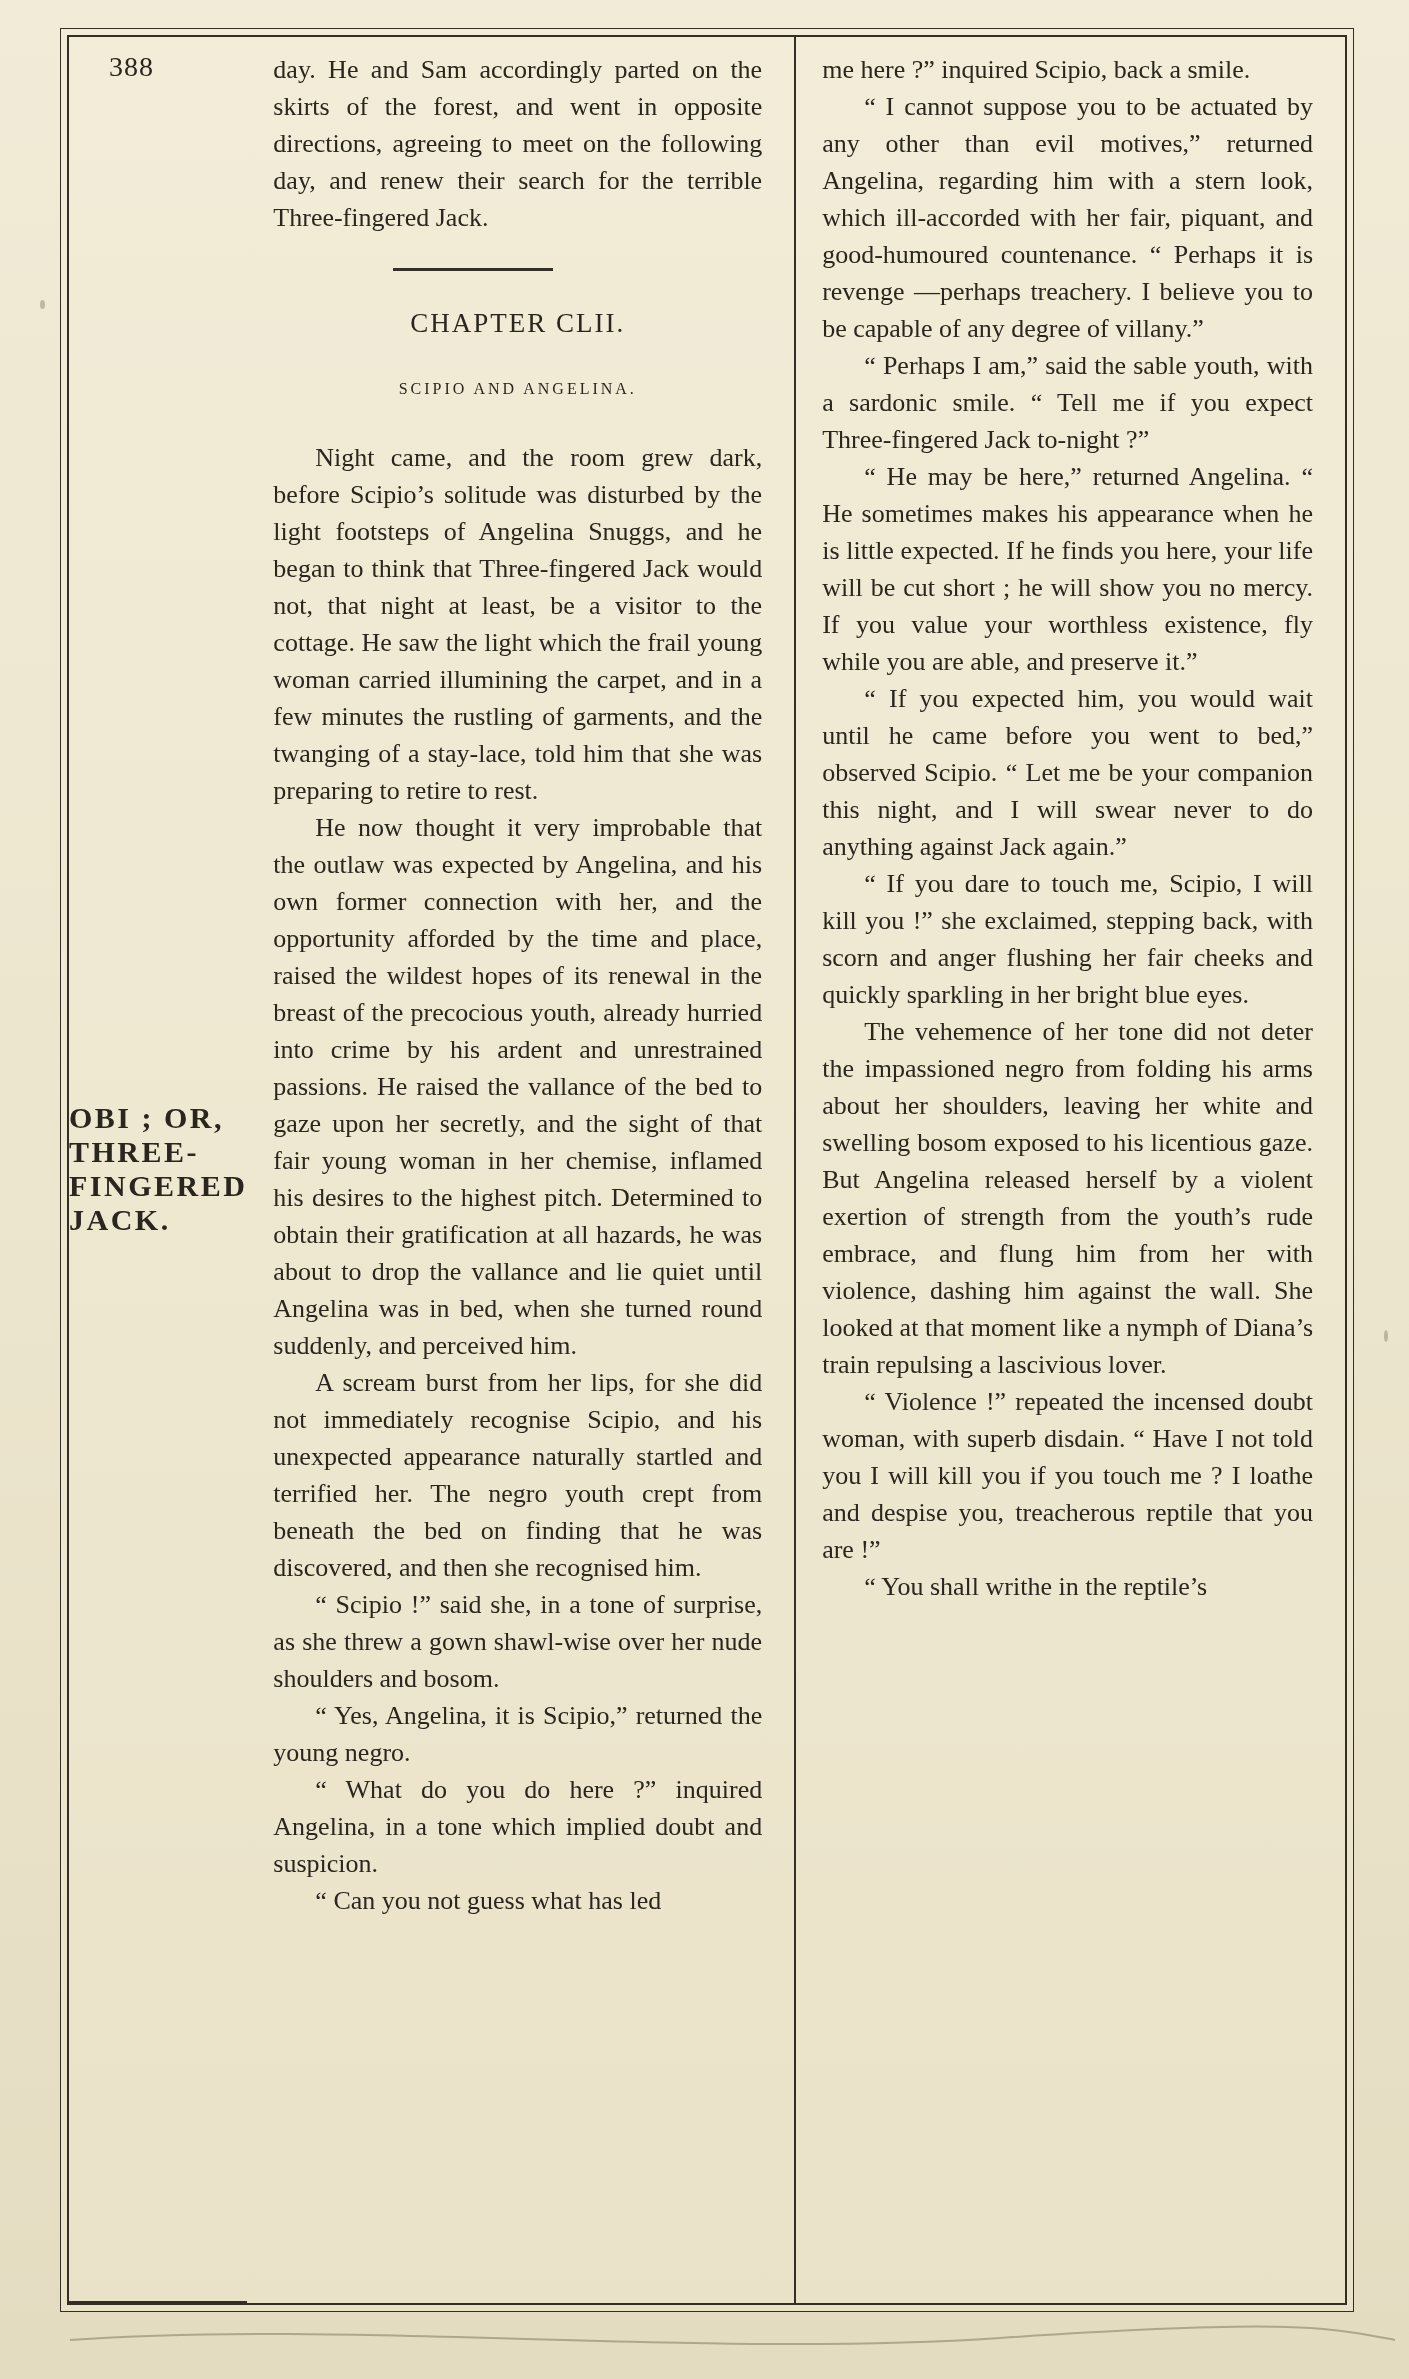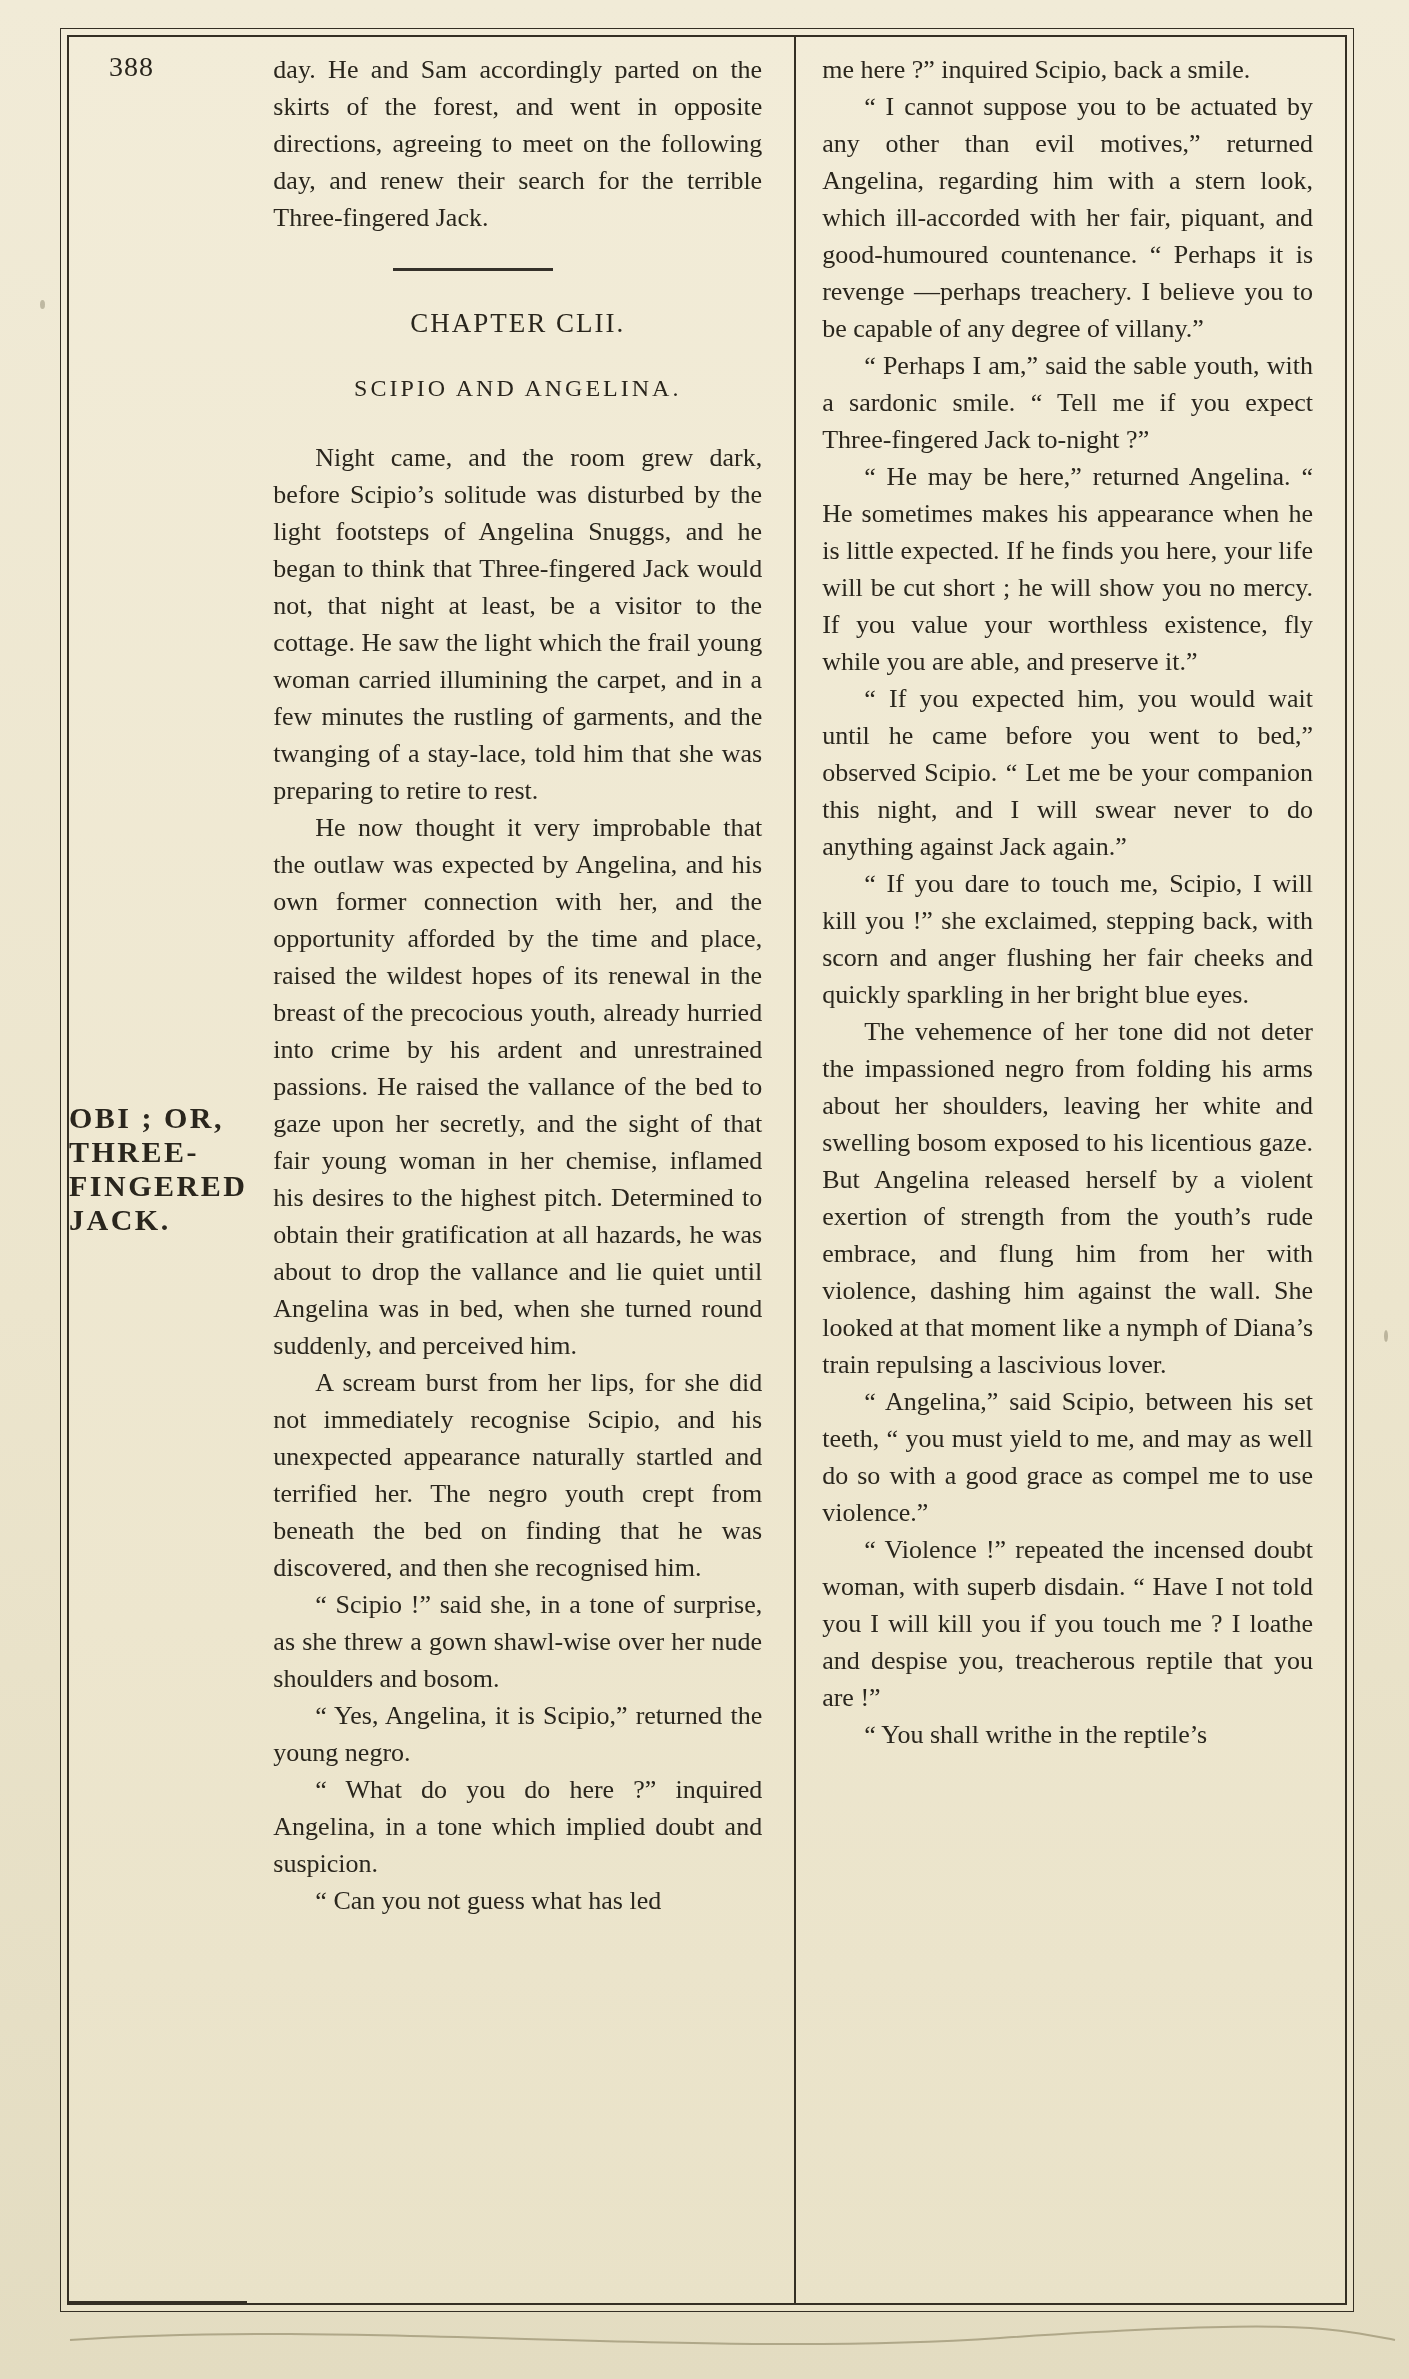--- a/index.html
+++ b/index.html
@@ -38,21 +38,21 @@
   .textblock.cont p:first-child { text-indent: 0; }
   .section-rule {
     width: 160px; height: 2.5px; background: #35312a;
     margin: 32px 0 34px 120px;
   }
   .chapter-heading {
     text-align: center; font-size: 27px; font-weight: normal;
     letter-spacing: 2px; margin: 8px 0 28px;
   }
   .chapter-subtitle {
-    text-align: center; font-size: 24px; font-weight: normal;
+    text-align: center; font-size: 16px; font-weight: normal;
     letter-spacing: 3px; margin: 0 0 32px;
   }
   .edge-artifact { position: absolute; left: 0; top: 2310px; width: 1409px; height: 69px; }
   .speck { position: absolute; border-radius: 50%; background: rgba(66,56,34,0.28); }
   .speck1 { left: 40px; top: 300px; width: 5px; height: 9px; }
   .speck2 { left: 1384px; top: 1330px; width: 4px; height: 12px; }
 </style>
 </head>
 <body>
 
@@ -86,21 +86,20 @@
 
       <div class="col col-right">
         <div class="textblock cont">
             <p>me here ?” inquired Scipio, back a smile.</p>
             <p>“ I cannot suppose you to be actuated by any other than evil motives,” returned Angelina, regarding him with a stern look, which ill-accorded with her fair, piquant, and good-humoured countenance. “ Perhaps it is revenge —perhaps treachery. I believe you to be capable of any degree of villany.”</p>
             <p>“ Perhaps I am,” said the sable youth, with a sardonic smile. “ Tell me if you expect Three-fingered Jack to-night ?”</p>
             <p>“ He may be here,” returned Angelina. “ He sometimes makes his appearance when he is little expected. If he finds you here, your life will be cut short ; he will show you no mercy. If you value your worthless existence, fly while you are able, and preserve it.”</p>
             <p>“ If you expected him, you would wait until he came before you went to bed,” observed Scipio. “ Let me be your companion this night, and I will swear never to do anything against Jack again.”</p>
             <p>“ If you dare to touch me, Scipio, I will kill you !” she exclaimed, stepping back, with scorn and anger flushing her fair cheeks and quickly sparkling in her bright blue eyes.</p>
             <p>The vehemence of her tone did not deter the impassioned negro from folding his arms about her shoulders, leaving her white and swelling bosom exposed to his licentious gaze. But Angelina released herself by a violent exertion of strength from the youth’s rude embrace, and flung him from her with violence, dashing him against the wall. She looked at that moment like a nymph of Diana’s train repulsing a lascivious lover.</p>
-            <p>“ Angelina,” said Scipio, between his set teeth, “ you must yield to me, and may as well do so with a good grace as compel me to use violence.”</p>
             <p>“ Violence !” repeated the incensed doubt woman, with superb disdain. “ Have I not told you I will kill you if you touch me ? I loathe and despise you, treacherous reptile that you are !”</p>
             <p>“ You shall writhe in the reptile’s</p>
           </div>
       </div>
 
     </div>
   </div>
 </div>
 
 <svg class="edge-artifact" viewBox="0 0 1409 69" preserveAspectRatio="none">

